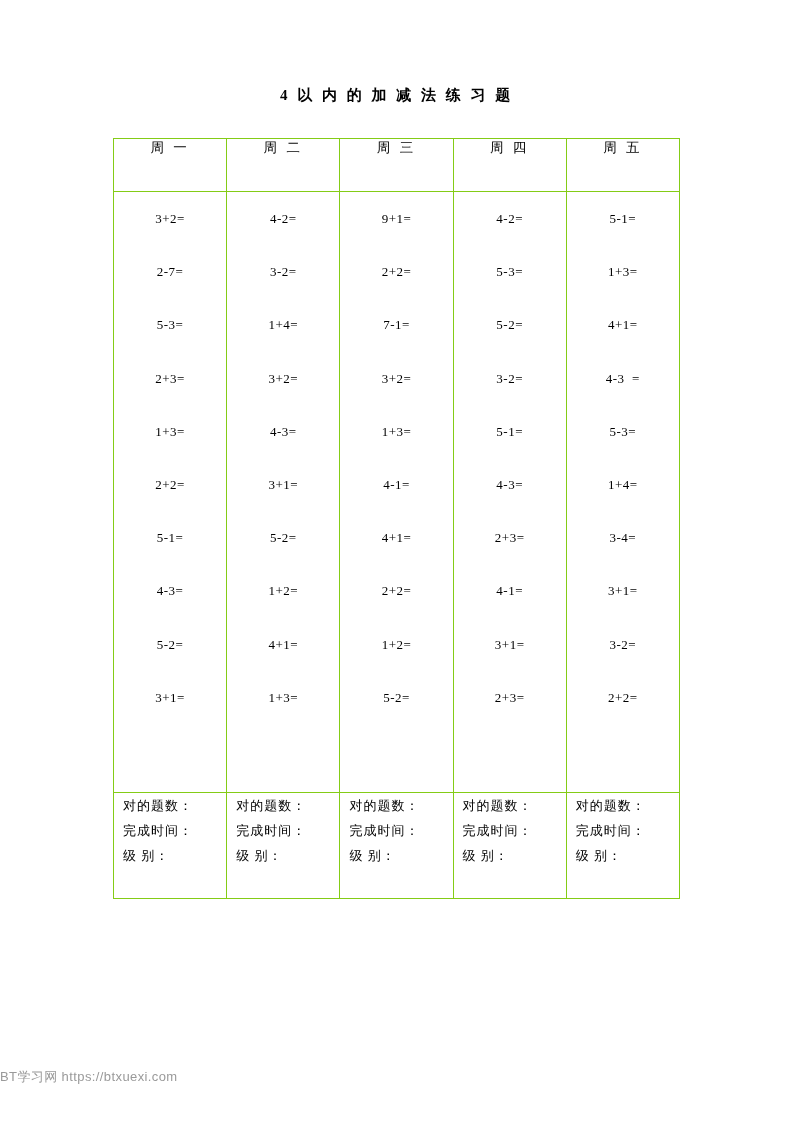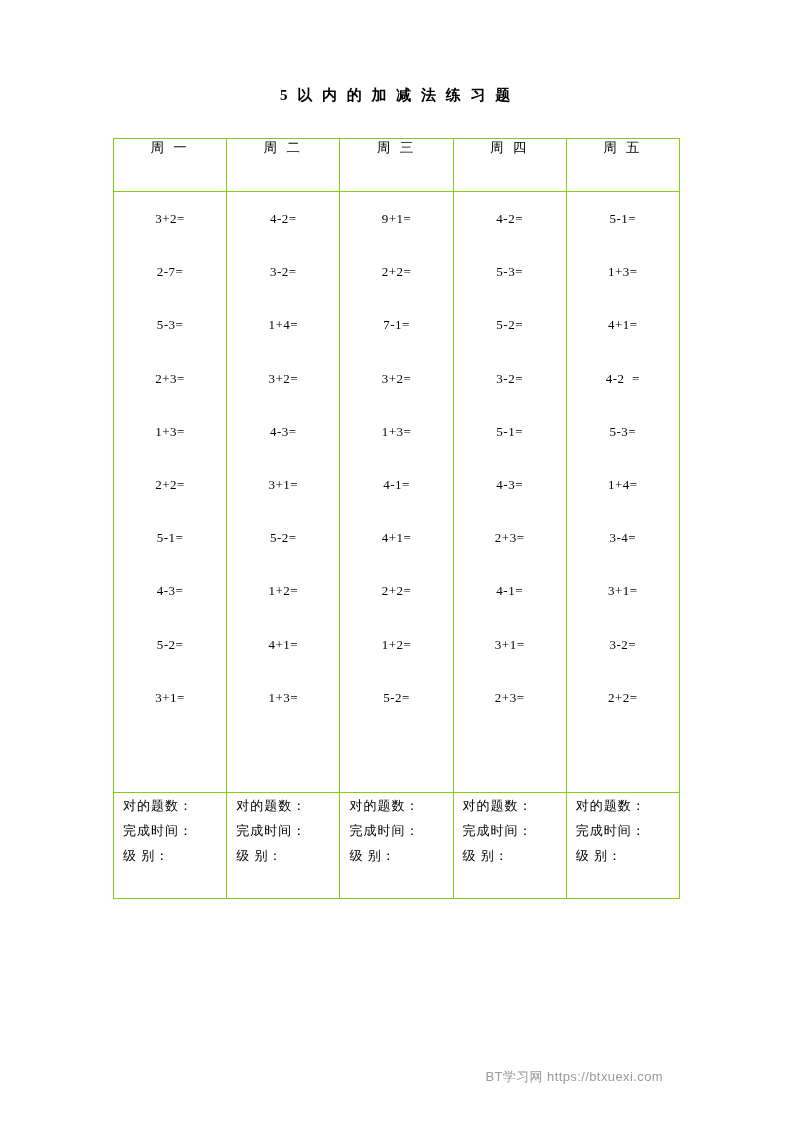--- a/index.html
+++ b/index.html
@@ -84,33 +84,33 @@
     white-space: pre;
     font-family: "Liberation Serif", "DejaVu Serif", serif;
     margin-left: 9px;
   }
 
   .watermark {
     position: absolute;
     left: 0;
     top: 1068px;
     width: 663px;
-    text-align: right;
+    text-align: left;
     font-size: 13px;
     color: #9a9a9a;
     font-family: "Liberation Sans", sans-serif;
     letter-spacing: 0.4px;
   }
 </style>
 </head>
 <body>
 
 <div class="page">
 
-  <div class="doc-title">5 以 内 的 加 减 法 练 习 题</div>
+  <div class="doc-title">4 以 内 的 加 减 法 练 习 题</div>
 
   <table class="worksheet-table">
     <thead>
       <tr>
         <th class="head-cell">周 一</th>
         <th class="head-cell">周 二</th>
         <th class="head-cell">周 三</th>
         <th class="head-cell">周 四</th>
         <th class="head-cell">周 五</th>
       </tr>
@@ -162,21 +162,21 @@
           <div class="problem">4-3=</div>
           <div class="problem">2+3=</div>
           <div class="problem">4-1=</div>
           <div class="problem">3+1=</div>
           <div class="problem">2+3=</div>
         </td>
         <td class="problems-cell">
           <div class="problem">5-1=</div>
           <div class="problem">1+3=</div>
           <div class="problem">4+1=</div>
-          <div class="problem">4-2  =</div>
+          <div class="problem">4-3  =</div>
           <div class="problem">5-3=</div>
           <div class="problem">1+4=</div>
           <div class="problem">3-4=</div>
           <div class="problem">3+1=</div>
           <div class="problem">3-2=</div>
           <div class="problem">2+2=</div>
         </td>
       </tr>
       <tr>
         <td class="footer-cell">

